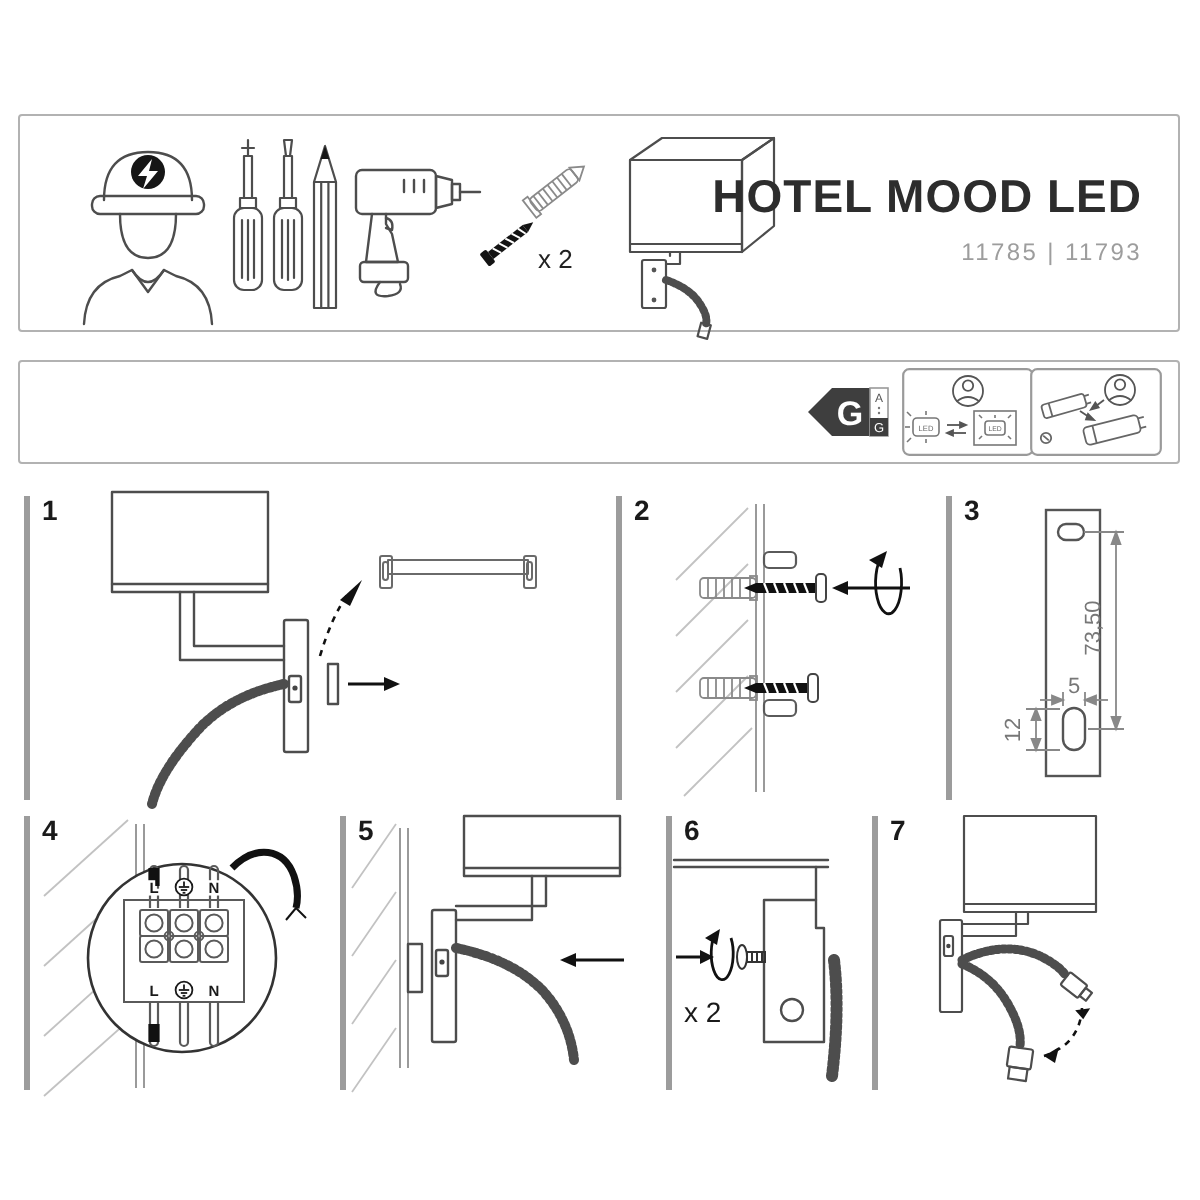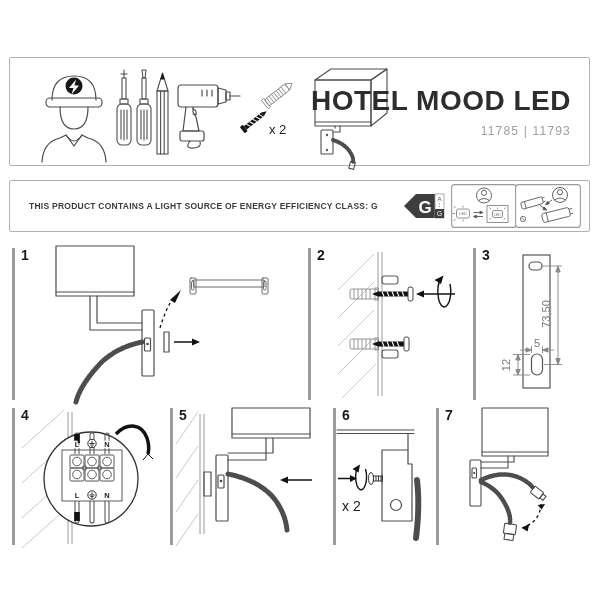--- a/index.html
+++ b/index.html
@@ -3,21 +3,21 @@
 <meta charset="utf-8">
 <style>
   html,body{margin:0;padding:0;background:#fff;}
   .page{position:relative;width:600px;height:600px;background:#fff;
         font-family:"Liberation Sans",sans-serif;overflow:hidden;}
   .box{position:absolute;border:1.5px solid #b2b2b2;border-radius:2px;background:#fff;}
   .header-box{left:9px;top:57px;width:579px;height:107px;}
   .energy-box{left:9px;top:180px;width:579px;height:50px;}
   .abs{position:absolute;}
   .title-block{position:absolute;right:18px;top:27px;text-align:right;}
-  .title{font-size:28px;font-weight:600;color:#2d2d2d;letter-spacing:.5px;}
+  .title{font-size:23px;font-weight:600;color:#2d2d2d;letter-spacing:.5px;}
   .models{font-size:12px;color:#9d9d9d;margin-top:7px;letter-spacing:1.2px;}
   .energy-text{position:absolute;left:19px;top:50%;transform:translateY(-50%);
                font-size:8.5px;font-weight:700;color:#3c3c3c;letter-spacing:.25px;}
   .vbar{position:absolute;width:3px;background:#9c9c9c;}
   .stepnum{position:absolute;font-size:14px;font-weight:700;color:#1a1a1a;}
   svg{position:absolute;overflow:visible;}
   svg text{font-family:"Liberation Sans",sans-serif;}
 </style>
 </head>
 <body>
@@ -131,21 +131,20 @@
       </g>
     </svg>
 
     <div class="title-block">
       <div class="title">HOTEL MOOD LED</div>
       <div class="models">11785 | 11793</div>
     </div>
   </div>
 
   <div class="box energy-box">
-    <span class="energy-text">THIS PRODUCT CONTAINS A LIGHT SOURCE OF ENERGY EFFICIENCY CLASS: G</span>
 
     <svg class="abs" style="left:392px;top:9px" width="44" height="32" viewBox="0 0 44 32">
       <polygon points="2,16 14,4 33,4 33,28 14,28" fill="#3e3e3e"></polygon>
       <text x="23" y="22.5" text-anchor="middle" font-size="17" font-weight="bold" fill="#ffffff">G</text>
       <rect x="33" y="4" width="9" height="24" fill="#ffffff" stroke="#999999" stroke-width="0.8"></rect>
       <text x="37.5" y="11" text-anchor="middle" font-size="6" fill="#555555">A</text>
       <circle cx="37.5" cy="14" r="0.6" fill="#777"></circle>
         <circle cx="37.5" cy="16.5" r="0.6" fill="#777"></circle>
       <rect x="33" y="19" width="9" height="9" fill="#3e3e3e"></rect>
       <text x="37.5" y="26" text-anchor="middle" font-size="6.5" fill="#ffffff">G</text>

